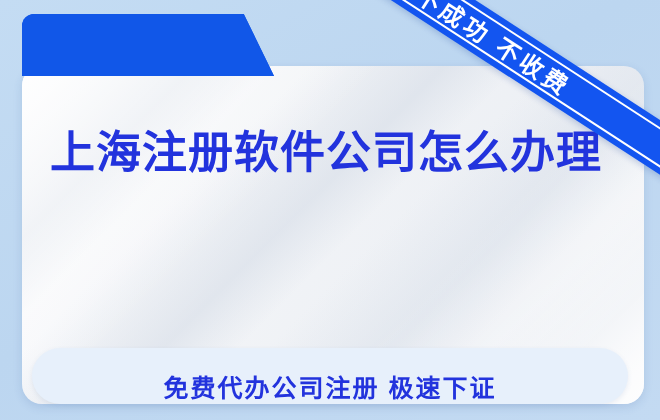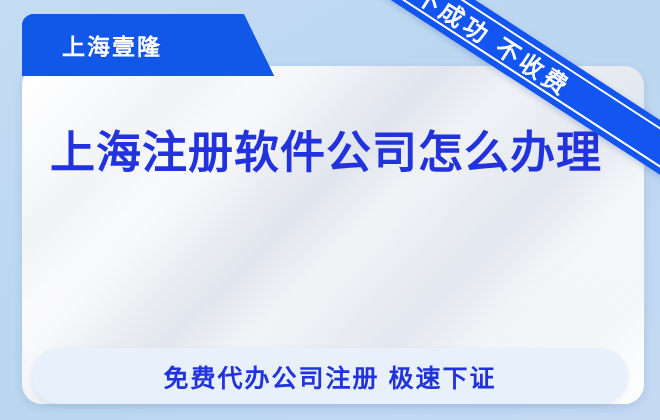--- a/index.html
+++ b/index.html
@@ -104,21 +104,21 @@
   
   .footer-pill {
     position: absolute;
     left: 32px;
     top: 348px;
     width: 596px;
     height: 56px;
     border-radius: 28px;
     background: #e7f0fb;
     display: flex;
-    align-items: center;
+    align-items: flex-end;
     justify-content: center;
     z-index: 6;
     box-shadow: 0 2px 5px rgba(60,100,160,0.10);
   }
   .footer-text {
     color: #2233dd;
     font-size: 25px;
     font-weight: 700;
     letter-spacing: 2px;
     white-space: nowrap;
@@ -169,21 +169,20 @@
   }
 </style>
 </head>
 <body>
 
 <div class="poster">
 
   <div class="tab">
     <div class="tab-inner"></div>
   </div>
-  <div class="tab-label" style="position:absolute; left:62px; top:45px; transform:translateY(-50%); z-index:5;">上海壹隆</div>
 
   <div class="card">
     <div class="card-sheen"></div>
   </div>
 
   <div class="headline">上海注册软件公司怎么办理</div>
 
   <div class="footer-pill">
     <span class="footer-text">免费代办公司注册 极速下证</span>
   </div>

